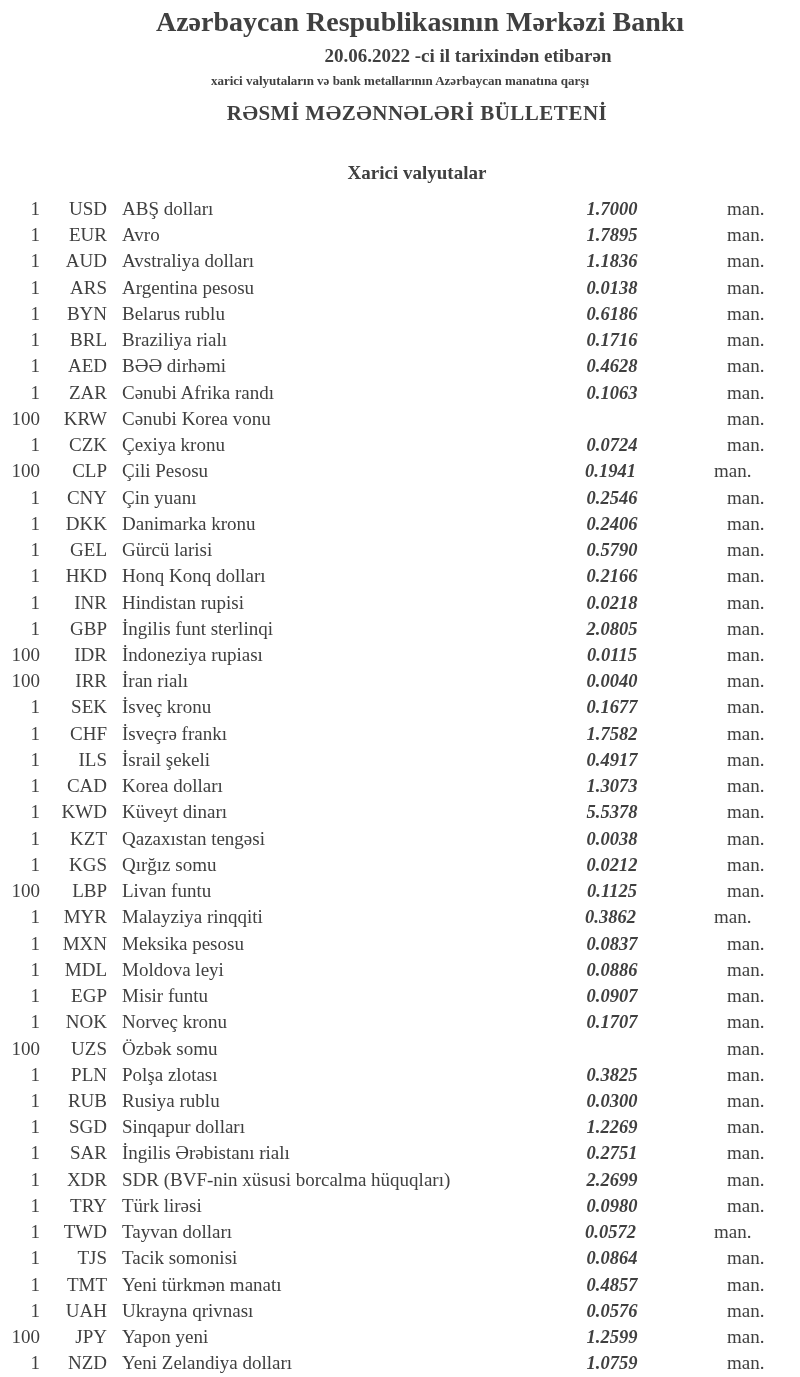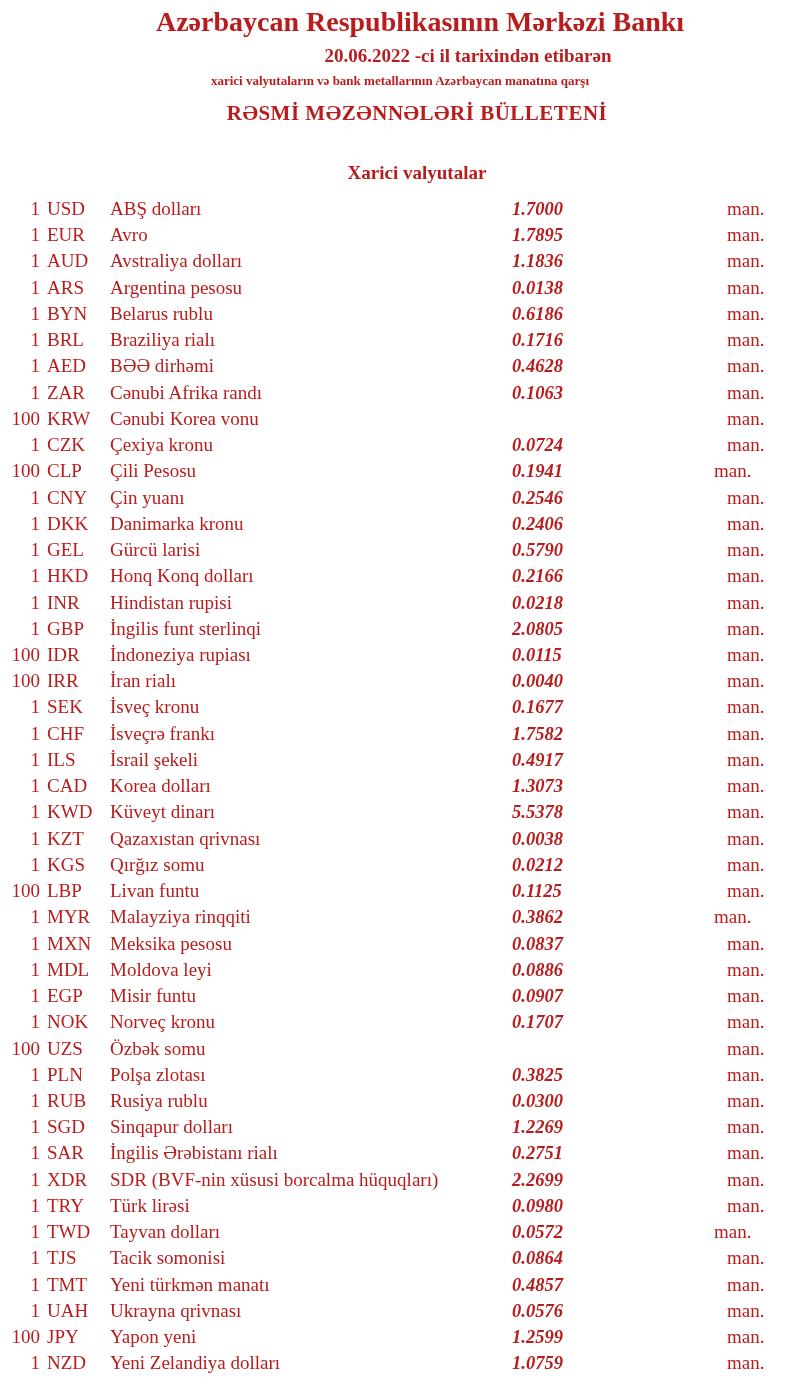--- a/index.html
+++ b/index.html
@@ -5,21 +5,21 @@
   html, body {
     margin: 0;
     padding: 0;
     background: #ffffff;
   }
   .page {
     position: relative;
     width: 800px;
     height: 1377px;
     background: #ffffff;
-    color: #b91c1c;
+    color: #404040;
     font-family: "Liberation Serif", "DejaVu Serif", serif;
     overflow: hidden;
   }
   .hline {
     position: absolute;
     left: 0;
     width: 100%;
     text-align: center;
     font-weight: bold;
     white-space: nowrap;
@@ -65,31 +65,31 @@
   .rate-row .qty {
     position: absolute;
     left: 0;
     width: 40px;
     text-align: right;
   }
   .rate-row .code {
     position: absolute;
     left: 47px;
     width: 60px;
-    text-align: left;
+    text-align: right;
   }
   .rate-row .name {
     position: absolute;
-    left: 110px;
+    left: 122px;
   }
   .rate-row .value {
     position: absolute;
     left: 512px;
     width: 200px;
-    text-align: left;
+    text-align: center;
     font-weight: bold;
     font-style: italic;
     font-size: 18.5px;
   }
   .rate-row .unit {
     position: absolute;
     left: 727px;
   }
   .rate-row.tight .value {
     width: 197px;
@@ -275,21 +275,21 @@
       <div class="rate-row">
         <span class="qty">1</span>
         <span class="code">KWD</span>
         <span class="name">Küveyt dinarı</span>
         <span class="value">5.5378</span>
         <span class="unit">man.</span>
       </div>
       <div class="rate-row">
         <span class="qty">1</span>
         <span class="code">KZT</span>
-        <span class="name">Qazaxıstan qrivnası</span>
+        <span class="name">Qazaxıstan tengəsi</span>
         <span class="value">0.0038</span>
         <span class="unit">man.</span>
       </div>
       <div class="rate-row">
         <span class="qty">1</span>
         <span class="code">KGS</span>
         <span class="name">Qırğız somu</span>
         <span class="value">0.0212</span>
         <span class="unit">man.</span>
       </div>

